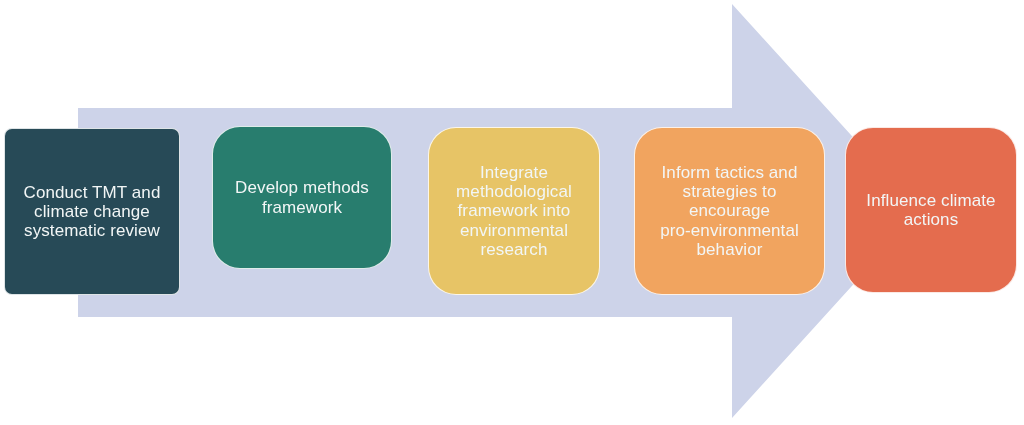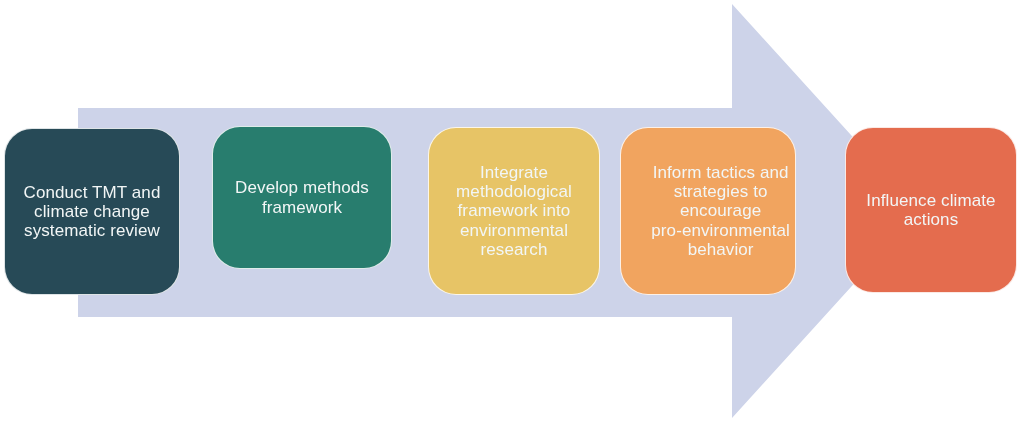--- a/index.html
+++ b/index.html
@@ -33,24 +33,24 @@
     justify-content: center;
     text-align: center;
     padding: 0 5px;
   }
   .step-label {
     white-space: pre-line;
     font-size: 17px;
     line-height: 1.12;
     letter-spacing: 0.1px;
   }
-  .step-1 { left: 4px;   top: 128px; width: 176px; height: 167px; }
+  .step-1 { left: 4px;   top: 128px; width: 176px; height: 167px; border-radius: 8px; }
   .step-2 { left: 212px; top: 126px; width: 180px; height: 143px; text-align: center; }
   .step-3 { left: 428px; top: 127px; width: 172px; height: 168px; }
-  .step-4 { left: 620px; top: 127px; width: 176px; height: 168px; justify-content: flex-end; }
+  .step-4 { left: 634px; top: 127px; width: 191px; height: 168px; }
   .step-5 { left: 845px; top: 127px; width: 172px; height: 166px; }
 </style>
 </head>
 <body>
 
 <div class="canvas">
 
   <svg class="arrow-svg" viewBox="0 0 1024 425" xmlns="http://www.w3.org/2000/svg" aria-hidden="true">
     <polygon points="78,108 732,108 732,4 920,211 732,418 732,317 78,317" fill="#CDD3E9"></polygon>
   </svg>

